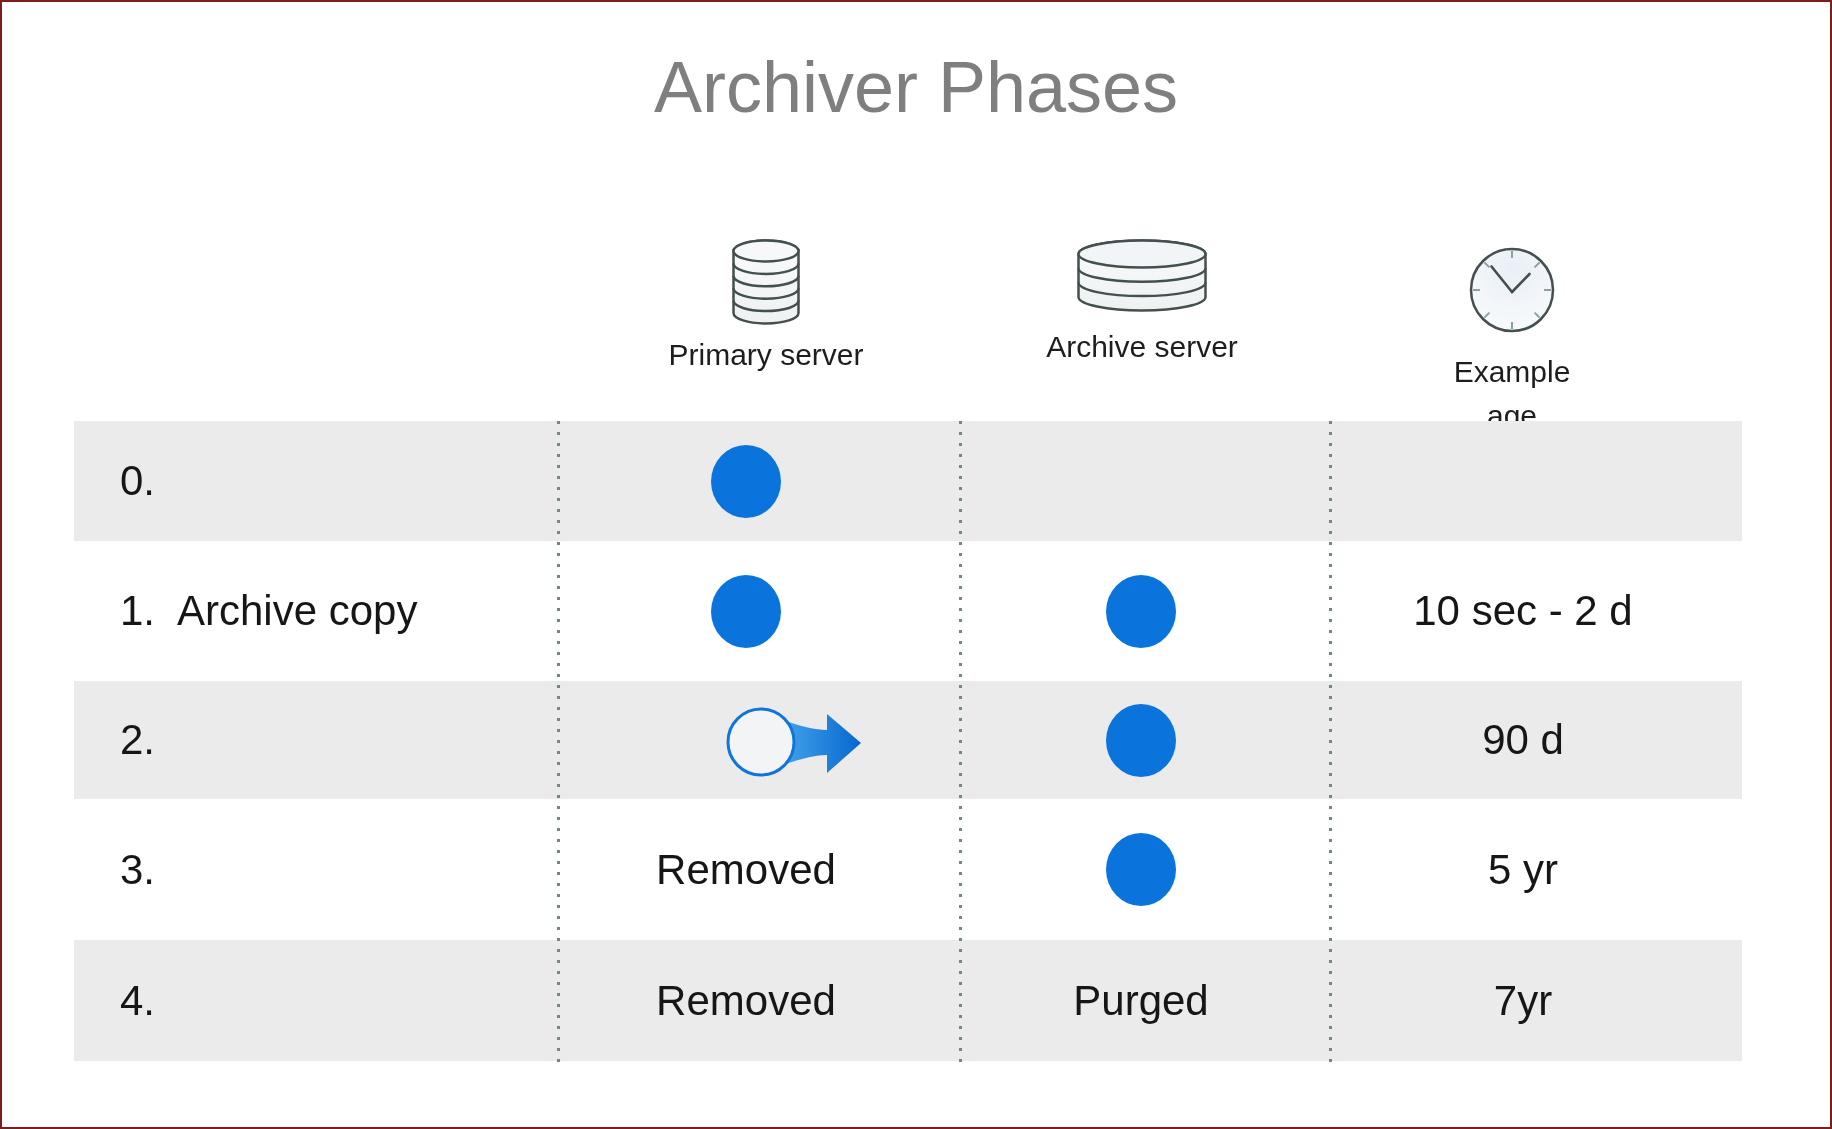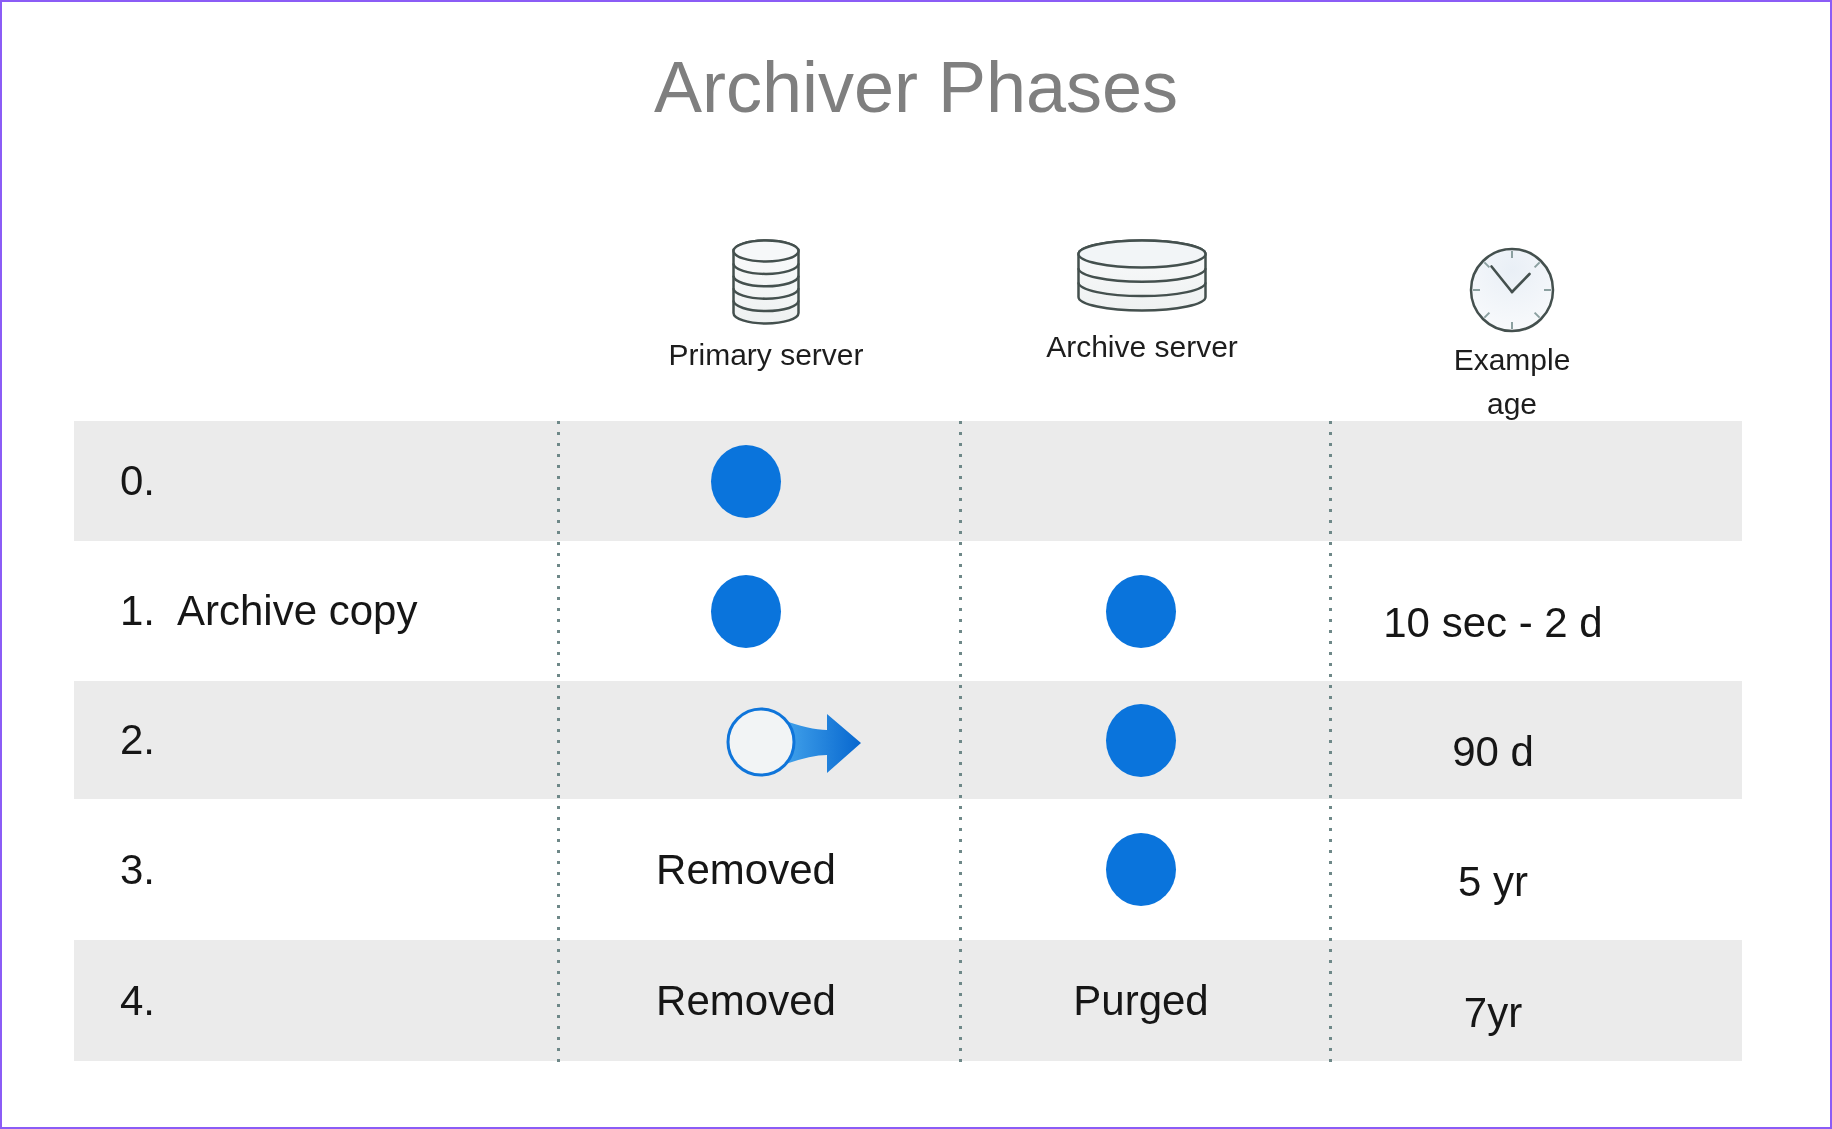--- a/index.html
+++ b/index.html
@@ -1,34 +1,34 @@
 <!DOCTYPE html>
 <html><head>
 <meta charset="utf-8">
 <style>
   * { margin:0; padding:0; box-sizing:border-box; }
   html,body { width:1832px; height:1129px; background:#fff; font-family:"Liberation Sans", sans-serif; }
   #canvas {
     position:relative; width:1832px; height:1129px; background:#ffffff;
-    border:2px solid #8b5cf6; overflow:hidden;text-decoration:underline;
+    border:2px solid #7f1d1d; overflow:hidden;text-decoration:underline;
   }
   .title {
     position:absolute; left:0; top:44px; width:100%;
     text-align:center; font-size:72px; color:#7f7f7f; letter-spacing:0px;
   }
   
   .hdr-col { position:absolute; text-align:center; color:#1d1d1d; }
   .hdr-icon { display:block; margin:0 auto; }
   .hdr-label { font-size:30px; line-height:44px; color:#1d1d1d; }
   #hdr-primary { left:614px; top:237px; width:300px; }
   #hdr-archive { left:990px; top:237px; width:300px; }
   #hdr-age     { left:1360px; top:244px; width:300px; }
   #hdr-primary .hdr-label { margin-top:8px; }
   #hdr-archive .hdr-label { margin-top:12px; }
-  #hdr-age .hdr-label     { margin-top:4px; }
+  #hdr-age .hdr-label     { margin-top:16px; }
 
   
   .row { position:absolute; left:72px; width:1668px; }
   .row.gray { background:#ebebeb; }
   #row0 { top:419px; height:120px; }
   #row1 { top:539px; height:140px; }
   #row2 { top:679px; height:118px; }
   #row3 { top:797px; height:141px; }
   #row4 { top:938px; height:121px; }
 
@@ -39,21 +39,21 @@
   .row-num { display:inline-block; width:57px; }
 
   .cell {
     position:absolute; top:0; height:100%;
     display:flex; align-items:center; justify-content:center;
     transform:translateX(-50%);
     font-size:42px; color:#161616; white-space:nowrap;
   }
   .cell.primary { left:672px; }
   .cell.archive { left:1067px;text-align:right; }
-  .cell.age     { left:1419px;margin-top:12px; }
+  .cell.age     { left:1449px; }
 
   .dot {
     width:70px; height:73px; border-radius:50%;
     background:#0a74dc;
   }
 
   
   .vdots {
     position:absolute; top:419px; height:643px; width:3px;
     background:repeating-linear-gradient(to bottom, #6e8888 0 3px, transparent 3px 11px);

